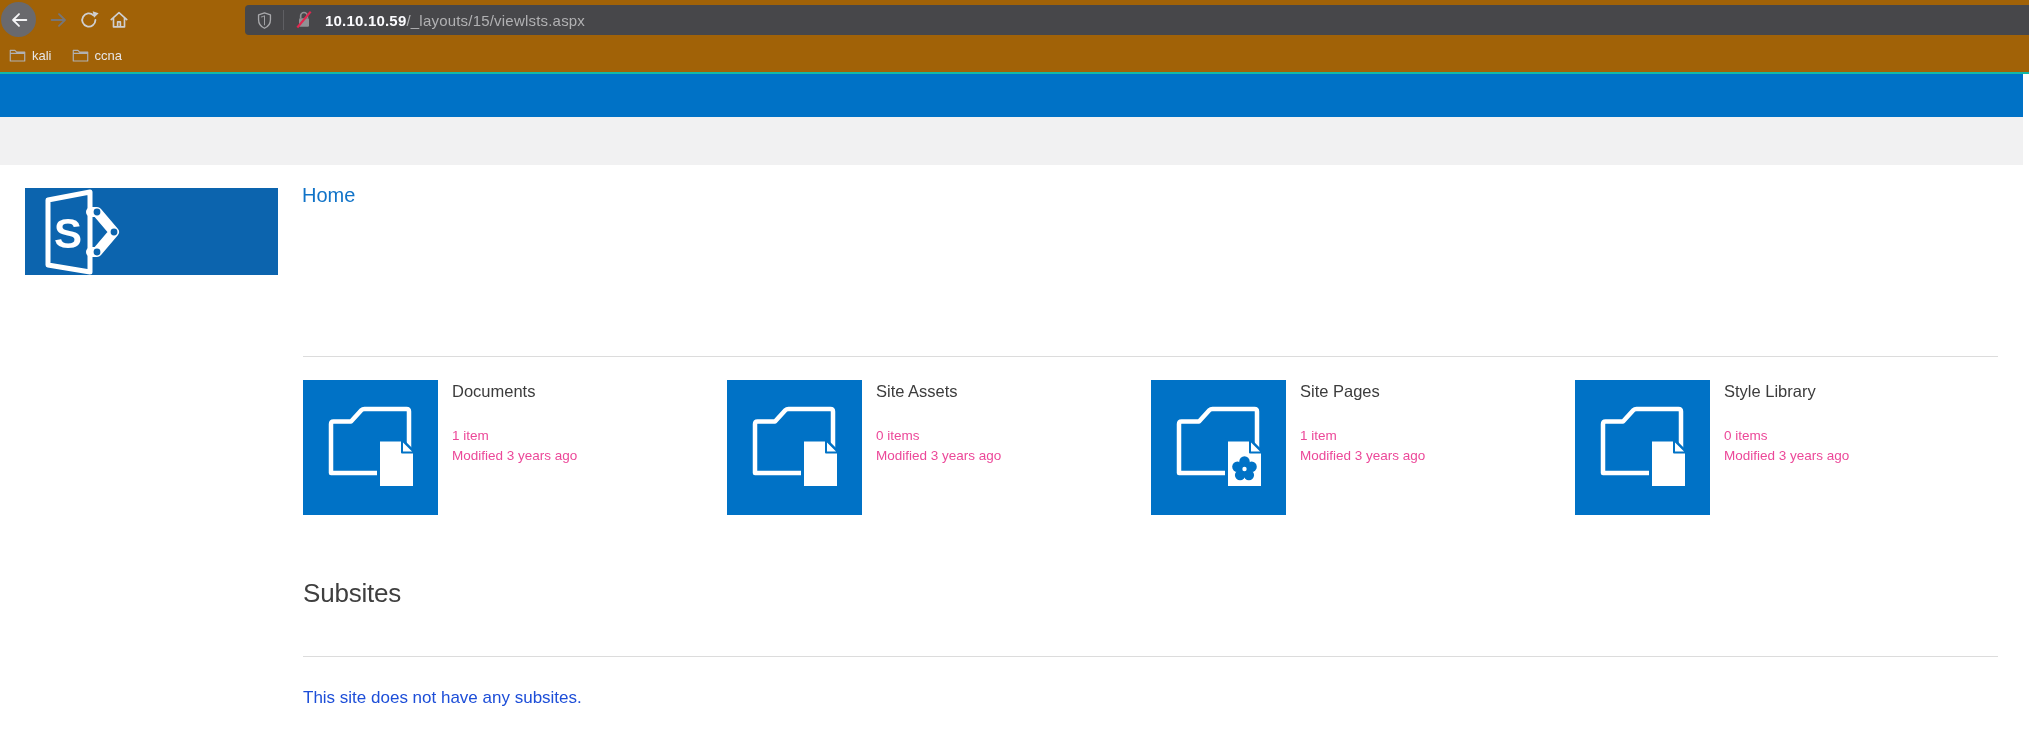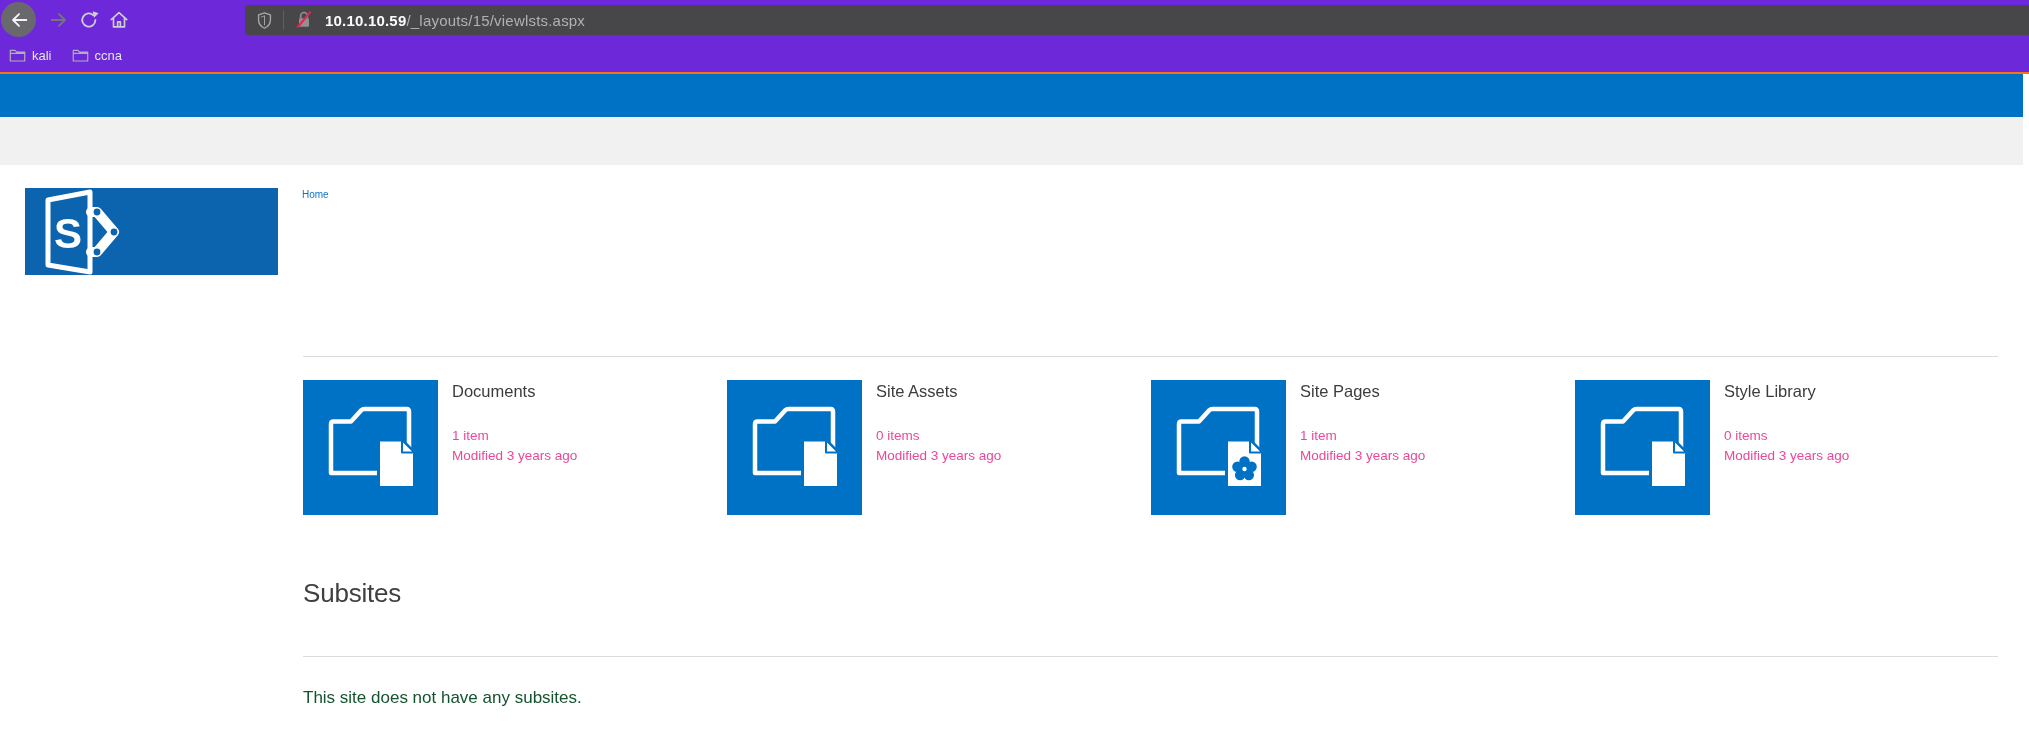--- a/index.html
+++ b/index.html
@@ -2,56 +2,56 @@
 <html><head>
 <meta charset="utf-8">
 <style>
   html,body{margin:0;padding:0;}
   body{
     width:2029px;height:730px;overflow:hidden;background:#ffffff;
     font-family:"Liberation Sans", sans-serif;
     -webkit-font-smoothing:antialiased;
   }
   
-  .chrome{width:2029px;height:72px;background:#6d28d9;border-bottom:2px solid #f97316;position:relative;text-align:center;}
+  .chrome{width:2029px;height:72px;background:#a16207;border-bottom:2px solid #14b8a6;position:relative;text-align:center;}
   .toolbar{position:relative;height:40px;}
   .nav-btn{position:absolute;display:flex;align-items:center;justify-content:center;background:transparent;border:none;padding:0;}
   .back-btn{left:1px;top:2px;width:35px;height:35px;border-radius:50%;background:#69696d;}
   .fwd-btn{left:47px;top:8px;width:24px;height:24px;}
   .reload-btn{left:77px;top:8px;width:24px;height:24px;}
   .home-btn{left:107px;top:8px;width:24px;height:24px;}
   .url-bar{position:absolute;left:245px;right:0;top:5px;height:30px;background:#47474a;border-radius:4px 0 0 4px;display:flex;align-items:center;padding-left:10px;box-sizing:border-box;}
   .url-sep{width:1px;height:20px;background:#5f5f63;margin:0 10px 0 9px;}
   .url-text{font-size:15px;color:#b1b1b3;white-space:nowrap;letter-spacing:.2px;}
   .url-host{color:#fbfbfe;font-weight:bold;}
   
   .bookmarks{height:30px;display:flex;align-items:center;padding-left:9px;gap:20px;}
   .bm-item{display:flex;align-items:center;gap:6px;}
   .bm-label{font-size:13px;color:#e6e6e8;}
   
   .page{position:relative;width:2029px;height:656px;background:#ffffff;}
   .suite-bar{position:absolute;left:0;right:6px;top:0;height:43px;background:#0072c6;}
   .ribbon-bar{position:absolute;left:0;right:6px;top:43px;height:48px;background:#f1f1f2;}
   .sp-logo{position:absolute;left:25px;top:114px;width:253px;height:87px;display:block;}
   .header-text{position:absolute;left:302px;top:110px;}
-  .breadcrumb-link{font-size:10px;color:#1073c8;text-decoration:none;display:inline-block;margin-bottom:3px;}
+  .breadcrumb-link{font-size:20px;color:#1073c8;text-decoration:none;display:inline-block;margin-bottom:3px;}
   .page-title{font-size:46px;font-weight:300;color:#262626;letter-spacing:-0.5px;line-height:1.02;margin:0;}
   .section-heading{position:absolute;left:303px;font-size:26px;font-weight:300;color:#3f3f3f;letter-spacing:-0.2px;margin:0;}
   .heading-apps{top:236px;}
   .heading-subsites{top:504px;}
   .divider{position:absolute;left:303px;width:1695px;height:1px;background:#dcdcdc;}
   .divider-apps{top:282px;}
   .divider-subsites{top:582px;}
   .tiles{position:absolute;left:303px;top:306px;display:flex;}
   .tile{width:424px;display:flex;align-items:flex-start;}
   .tile-icon{width:135px;height:135px;flex:0 0 135px;background:#0072c6;margin-right:14px;cursor:pointer;}
   .tile-info{padding-top:2px;}
   .tile-title{font-size:16.5px;color:#3c3c3c;margin:0 0 25px 0;font-weight:400;cursor:pointer;}
   .tile-meta{font-size:13.5px;color:#ec4899;line-height:20px;}
-  .subsites-empty{position:absolute;left:303px;top:614px;font-size:17px;color:#14532d;}
+  .subsites-empty{position:absolute;left:303px;top:614px;font-size:17px;color:#1d4ed8;}
 </style>
 </head>
 <body>
 
 <div class="chrome">
   <div class="toolbar">
     <button class="nav-btn back-btn">
       <span style="display:flex;">
         <svg width="22" height="22" viewBox="0 0 24 24">
             <path d="M20 12 H6 M12 5.5 L5.5 12 L12 18.5" stroke="#f5f5f7" stroke-width="2" fill="none" stroke-linecap="round" stroke-linejoin="round"></path>

